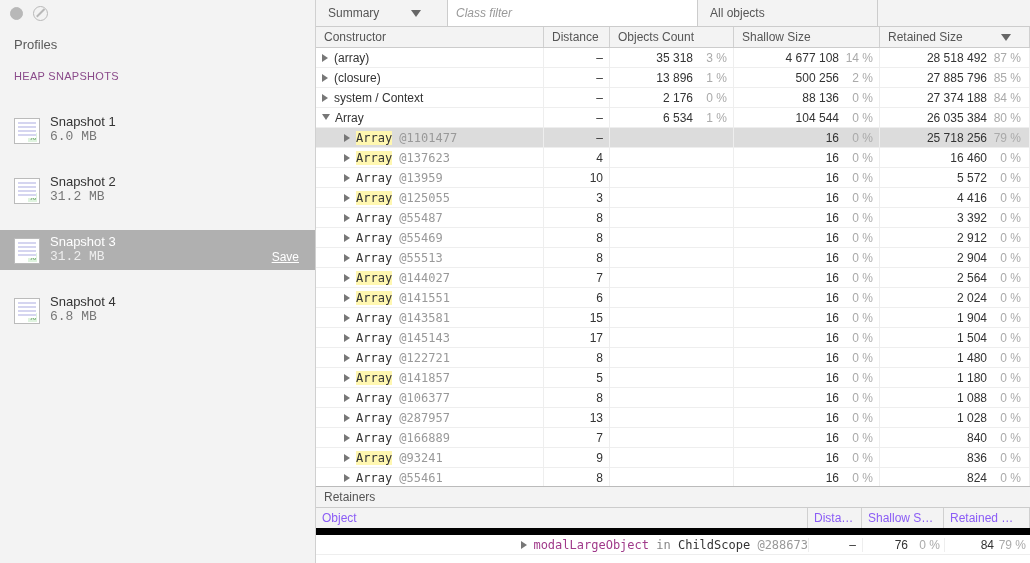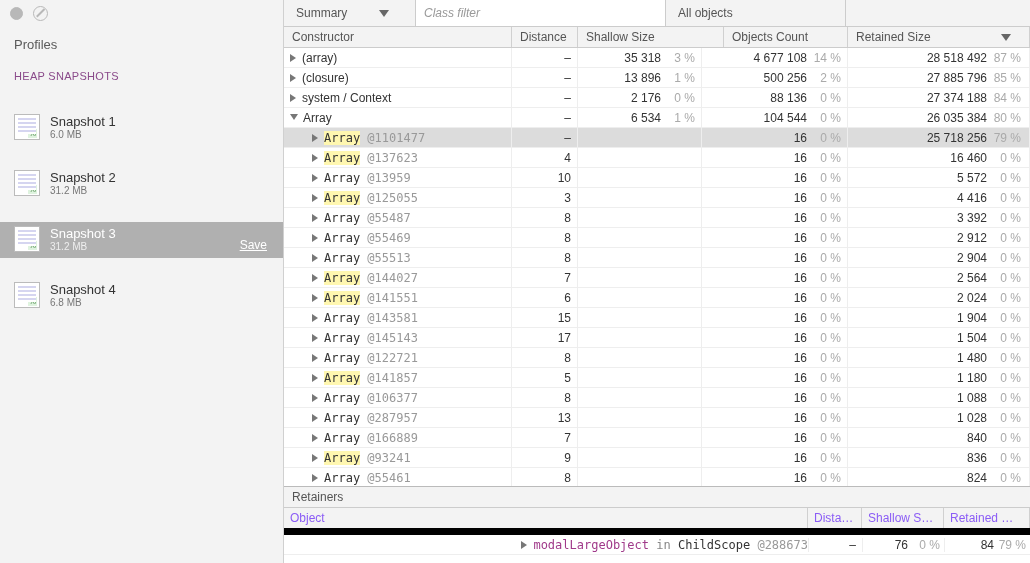--- a/index.html
+++ b/index.html
@@ -7,21 +7,21 @@
   font-family: -apple-system, BlinkMacSystemFont, "Segoe UI", Arial, sans-serif;
   font-size: 12px;
   color: #333;
   background: #fff;
   width: 1030px;
   height: 563px;
   overflow: hidden;
   display: flex;
 }
 .sidebar {
-  width: 284px;
+  width: 316px;
   background: #f3f3f3;
   border-right: 1px solid #d0d0d0;
   display: flex;
   flex-direction: column;
 }
 .sidebar-top {
   padding: 6px 10px;
   display: flex;
   gap: 10px;
   align-items: center;
@@ -89,21 +89,21 @@
 }
 .snap-icon::after {
   content: "";
   position: absolute;
   left: 3px; top: 3px; right: 3px;
   height: 16px;
   background: repeating-linear-gradient(to bottom,#d5d5f0 0,#d5d5f0 2px,#fff 2px,#fff 4px);
 }
 .snap-text { display: flex; flex-direction: column; flex: 1; }
 .snap-name { font-size: 13px; }
-.snap-size { font-size: 10px; color: #777; }
+.snap-size { font-size: 13px; color: #777; font-family: Liberation Mono, monospace; }
 .snap-save { font-size: 12px; text-decoration: underline; margin-right: 2px; }
 
 .main {
   flex: 1;
   display: flex;
   flex-direction: column;
   min-width: 0;
 }
 .toolbar {
   display: flex;
@@ -288,22 +288,22 @@
     </div>
     <input class="tb-filter" placeholder="Class filter" style="">
     <div class="tb-allobj">
       <span>All objects</span>
     </div>
   </div>
 
   <div class="col-headers">
     <div class="ch constructor-h">Constructor</div>
     <div class="ch dist-h">Distance</div>
+    <div class="ch objcnt-h">Objects Count</div>
     <div class="ch shallow-h">Shallow Size</div>
-    <div class="ch objcnt-h">Objects Count</div>
     <div class="ch retained-h">
       <span>Retained Size</span>
       <span class="tri-down"></span>
     </div>
   </div>
 
   <div class="grid" id="grid">
       <div class="row">
         <div class="cell constructor-c "><span class="tri"></span>(array)</div>
         <div class="cell dist-c">–</div>

